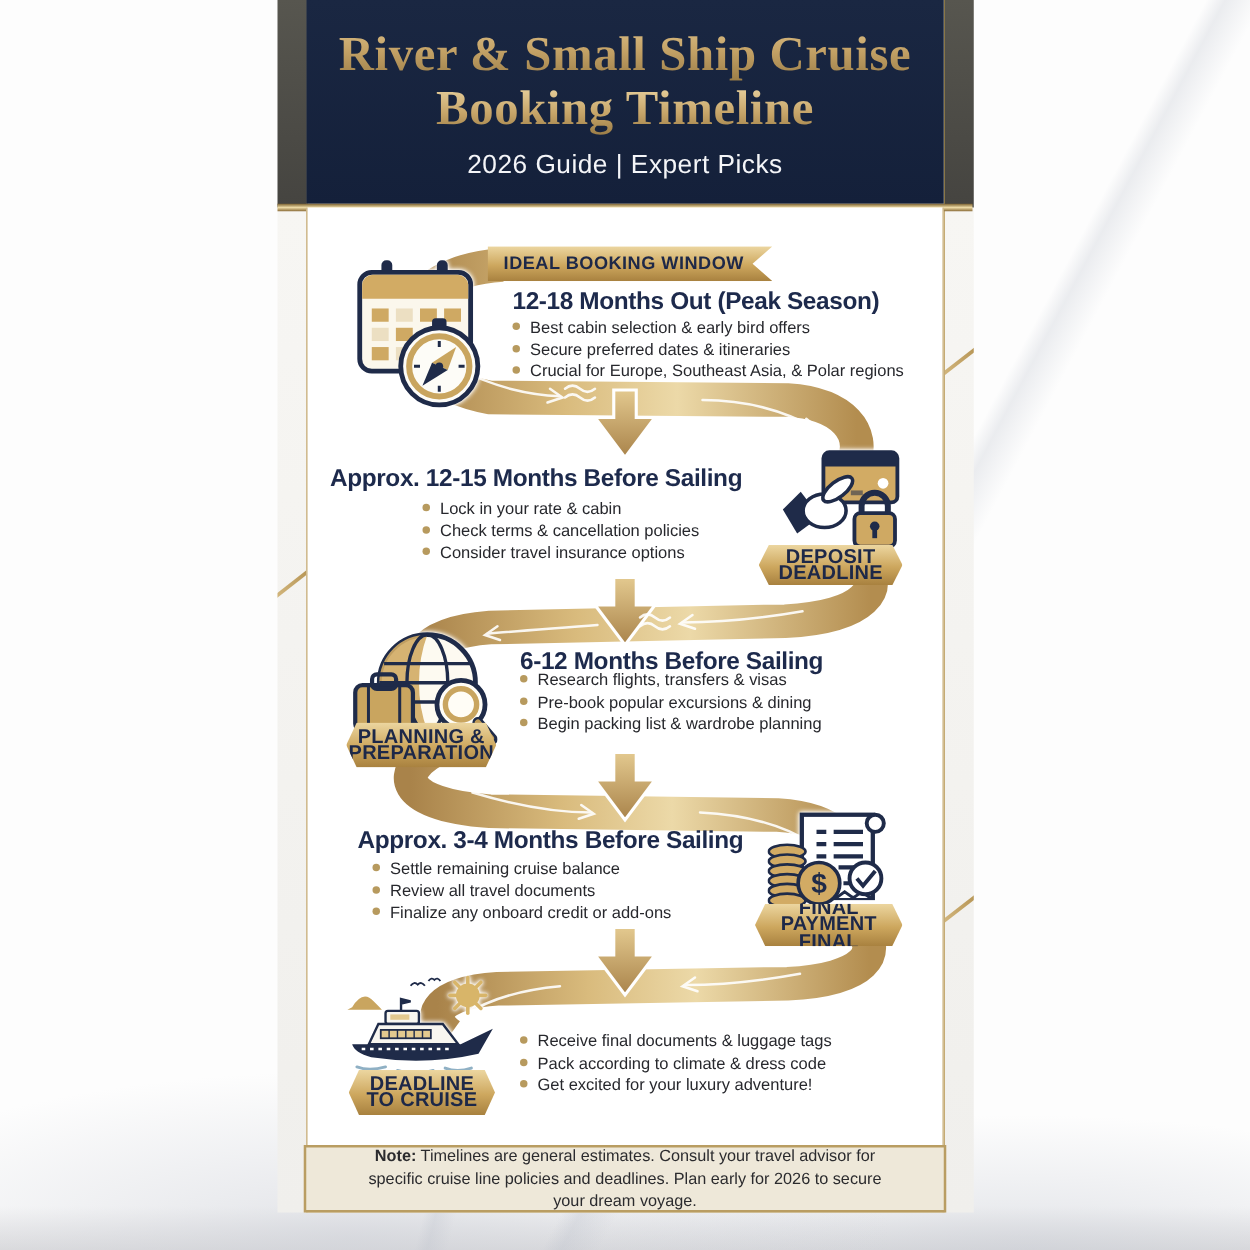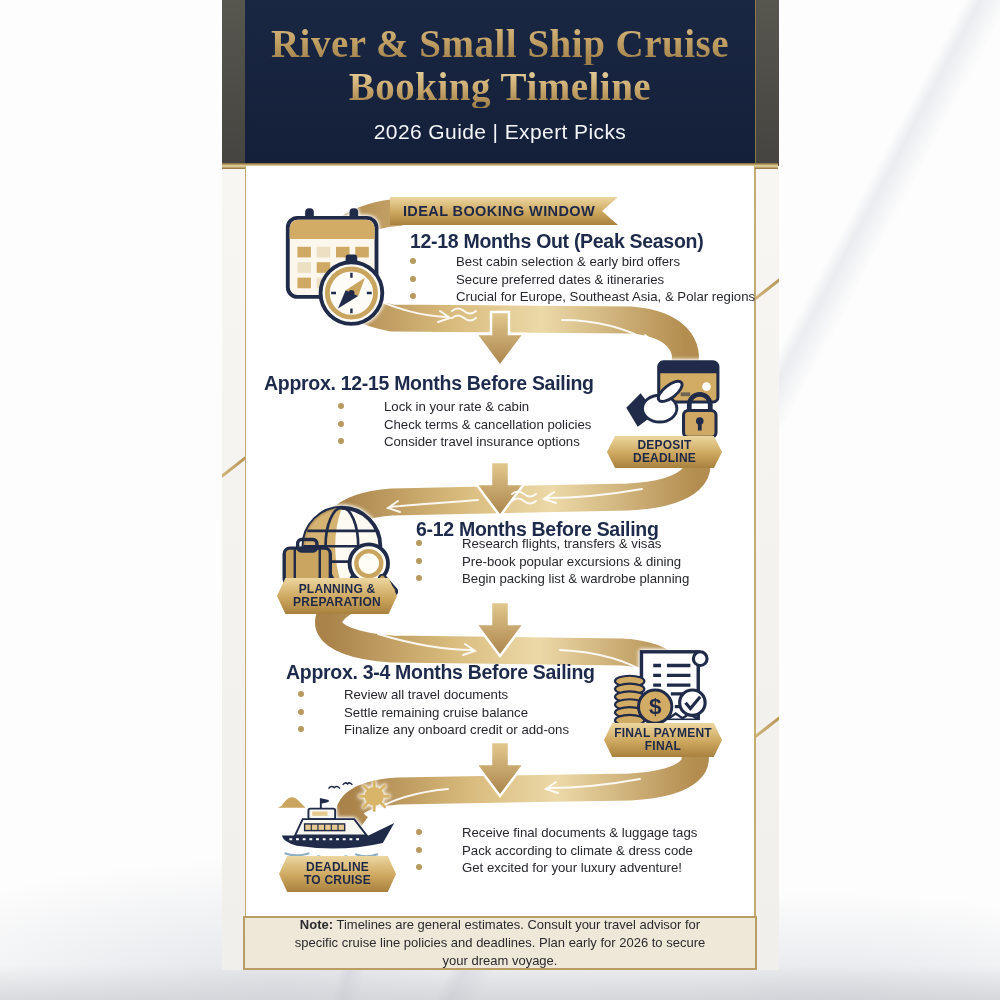--- a/index.html
+++ b/index.html
@@ -27,29 +27,29 @@
   .title.l1{padding-top:22px;}
   .subtitle{margin-top:12px;color:#f4f5f8;font-size:21px;letter-spacing:.4px;}
   .card{position:absolute;left:245px;top:166px;width:510px;height:804px;background:#ffffff;box-sizing:border-box;border:1.5px solid #c5ab74;border-top:none;}
   
   .flow-svg{position:absolute;left:222px;top:166px;z-index:1;}
   
   .ribbon-banner{position:absolute;z-index:3;background:linear-gradient(180deg,#ecd6a0,#cda75e 55%,#a8813f);
     color:#1d2848;font-weight:700;display:flex;align-items:center;justify-content:center;text-align:center;}
   .banner-top{left:390px;top:197px;width:228px;height:28px;font-size:14.5px;letter-spacing:.4px;
     clip-path:polygon(0 0,100% 0,93% 50%,100% 100%,0 100%);padding-right:10px;box-sizing:border-box;}
-  .hex{font-size:12px;line-height:13.5px;letter-spacing:.2px;clip-path:polygon(0 50%,7% 0,93% 0,100% 50%,93% 100%,7% 100%);}
+  .hex{font-size:16px;line-height:13.5px;letter-spacing:.2px;clip-path:polygon(0 50%,7% 0,93% 0,100% 50%,93% 100%,7% 100%);}
   .hex.deposit{left:607px;top:436px;width:115px;height:32px;}
   .hex.planning{left:277px;top:578px;width:120px;height:36px;}
   .hex.payment{left:604px;top:723px;width:118px;height:34px;}
   .hex.countdown{left:279px;top:856px;width:117px;height:36px;}
   
   .sec-heading{position:absolute;z-index:3;color:#1d2a4c;font-weight:700;font-size:19.5px;letter-spacing:-.3px;white-space:nowrap;}
   .bullets{position:absolute;z-index:3;list-style:none;margin:0;padding:0;}
-  .bullets li{display:flex;align-items:baseline;height:17.6px;font-size:13.2px;color:#27282d;white-space:nowrap;gap:32px;}
+  .bullets li{display:flex;align-items:baseline;height:17.6px;font-size:13.2px;color:#27282d;white-space:nowrap;}
   .dot{flex:0 0 auto;width:6px;height:6px;border-radius:50%;background:#b79a5e;margin-right:8px;transform:translateY(-2px);}
   .icon{position:absolute;z-index:2;filter:drop-shadow(0 0 2px rgba(255,255,255,.95)) drop-shadow(0 0 1px rgba(255,255,255,.9));}
   
   .note{position:absolute;left:243px;top:916px;width:514px;height:54px;z-index:3;background:#eee8d9;border:2px solid #b99d62;
     box-sizing:border-box;display:flex;align-items:center;justify-content:center;text-align:center;color:#2b2b2e;font-size:13px;line-height:18px;padding:0 44px;}
 </style>
 </head>
 <body>
 
 <div class="page">
@@ -234,25 +234,25 @@
     <div>
         <div>PLANNING &amp;</div>
         <div>PREPARATION</div>
       </div>
   </div>
 
   <div class="sec-heading" style="left:286px;top:661px;text-align:center;">Approx. 3-4 Months Before Sailing</div>
   <ul class="bullets" style="left:298px;top:687px;">
     <li>
         <span class="dot"></span>
+        <span>Settle remaining cruise balance</span>
+      </li>
+    <li>
+        <span class="dot"></span>
         <span>Review all travel documents</span>
-      </li>
-    <li>
-        <span class="dot"></span>
-        <span>Settle remaining cruise balance</span>
       </li>
     <li>
         <span class="dot"></span>
         <span>Finalize any onboard credit or add-ons</span>
       </li>
   </ul>
   <svg class="icon" style="left:614px;top:642px;" width="98" height="94" viewBox="0 0 100 96">
     <rect x="28" y="10" width="58" height="68" fill="#ffffff" stroke="#1f2b49" stroke-width="3.5"></rect>
     <circle cx="88" cy="17" r="7" fill="#ffffff" stroke="#1f2b49" stroke-width="3.2"></circle>
     <path d="M28,78 l7,-5 7,5 7,-5 7,5 7,-5 7,5 7,-5 7,5" fill="#ffffff" stroke="#1f2b49" stroke-width="2.4"></path>

